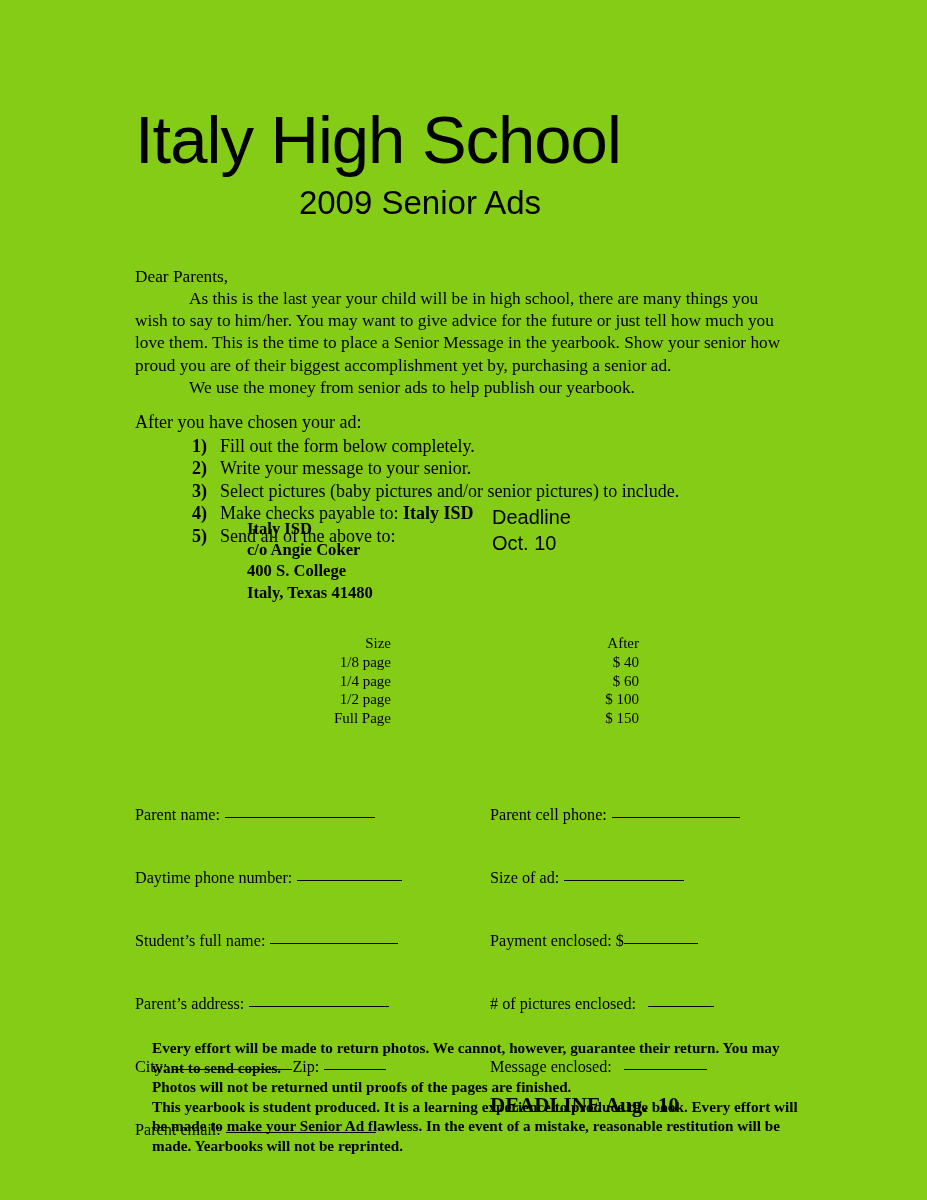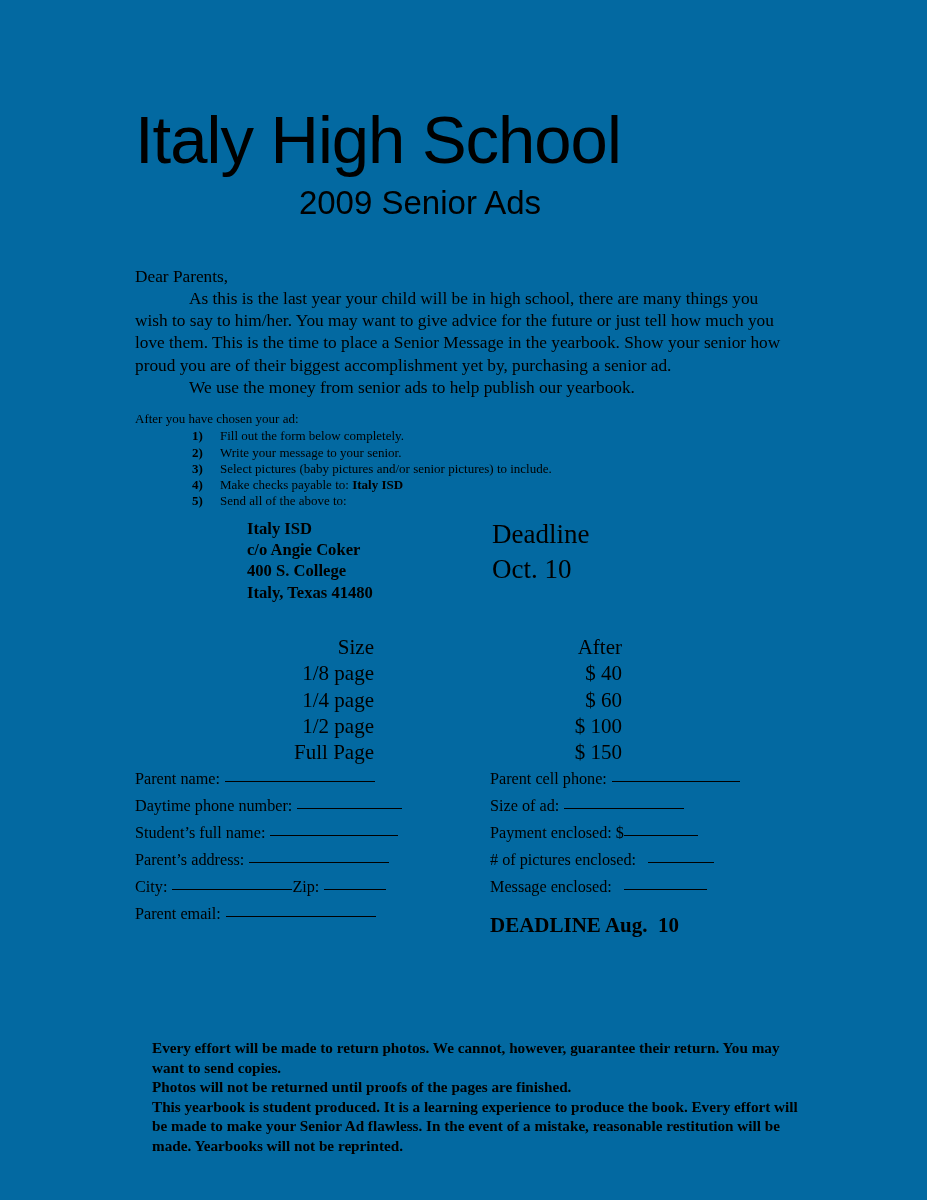--- a/index.html
+++ b/index.html
@@ -4,21 +4,21 @@
 <style>
   html, body {
     margin: 0;
     padding: 0;
     background: #ffffff;
   }
   .page {
     position: relative;
     width: 927px;
     height: 1200px;
-    background: #0369a1;
+    background: #84cc16;
     color: #000000;
     overflow: hidden;
     font-family: "Liberation Serif", "DejaVu Serif", serif;
   }
 
   
   .title-block {
     position: absolute;
     left: 135px;
     top: 108px;
@@ -59,21 +59,21 @@
     text-indent: 54px;
   }
   .salutation { margin-bottom: 0; }
 
   
   .steps {
     position: absolute;
     left: 135px;
     top: 411px;
     width: 660px;
-    font-size: 13px;
+    font-size: 18px;
     line-height: 1.25;
   }
   .steps-lead { margin: 0 0 1px 0; }
   .step-row {
     display: flex;
     align-items: baseline;
   }
   .step-num {
     width: 28px;
     margin-left: 57px;
@@ -90,35 +90,35 @@
     top: 518px;
     font-size: 16.6px;
     font-weight: bold;
     line-height: 1.28;
   }
   .address-block div { white-space: nowrap; }
 
   .deadline-big {
     position: absolute;
     left: 492px;
-    top: 517px;
-    font-family: Liberation Serif, serif;
-    font-size: 27px;
+    top: 505px;
+    font-family: Liberation Sans, sans-serif;
+    font-size: 20px;
     font-weight: 400;
     line-height: 1.28;
   }
   .deadline-big div { white-space: nowrap; }
 
   
   .price-table {
     position: absolute;
-    left: 118px;
+    left: 135px;
     top: 634px;
     width: 660px;
-    font-size: 21px;
+    font-size: 15px;
     line-height: 1.25;
   }
   .price-row {
     display: flex;
   }
   .price-size {
     width: 256px;
     text-align: right;
     padding-right: 0;
   }
@@ -138,20 +138,21 @@
   .form-cols {
     display: flex;
   }
   .form-col-left { width: 355px; }
   .form-col-right { width: 305px; }
   .field {
     display: flex;
     align-items: baseline;
     height: 27px;
     white-space: nowrap;
+    margin-top: 36px;
   }
   .field-label { flex: 0 0 auto; }
   .rule {
     display: inline-block;
     border-bottom: 1px solid #000;
     height: 0;
     margin-left: 5px;
     position: relative;
     top: -2px;
   }

